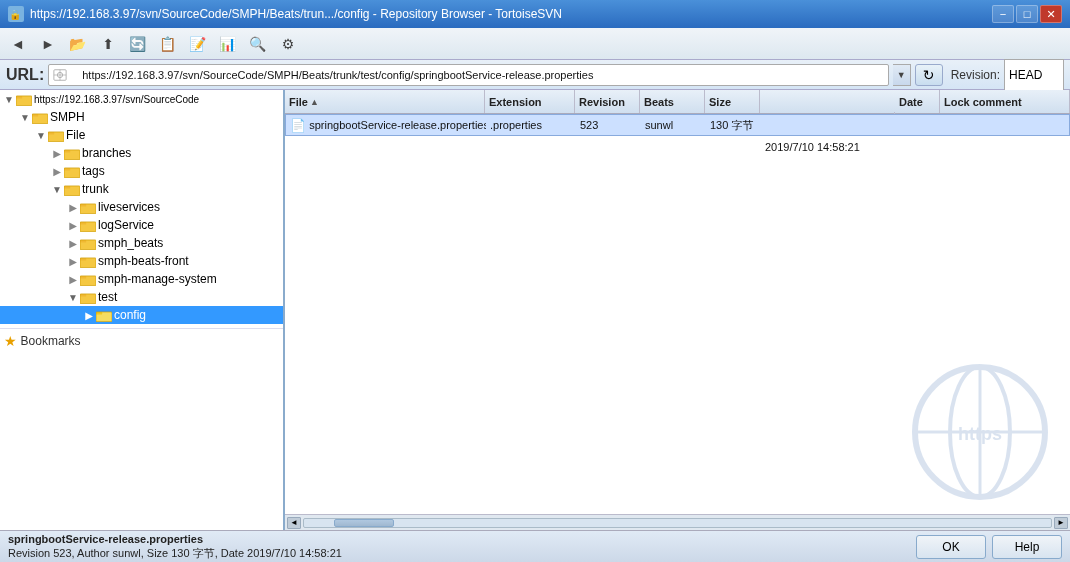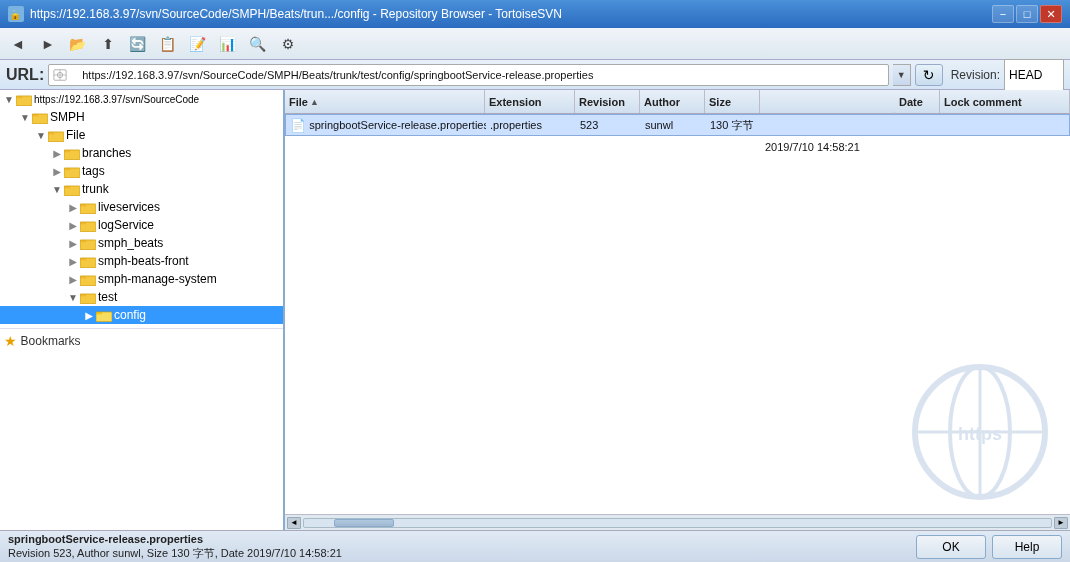--- a/index.html
+++ b/index.html
@@ -566,21 +566,21 @@
         <span>File</span>
         <span class="sort-arrow">▲</span>
       </div>
       <div class="col-header col-ext">
         <span>Extension</span>
       </div>
       <div class="col-header col-rev">
         <span>Revision</span>
       </div>
       <div class="col-header col-author">
-        <span>Author</span>
+        <span>Beats</span>
       </div>
       <div class="col-header col-size">
         <span>Size</span>
       </div>
       <div class="col-header col-date">
         <span>Date</span>
       </div>
       <div class="col-header col-lock">
         <span>Date</span>
       </div>

